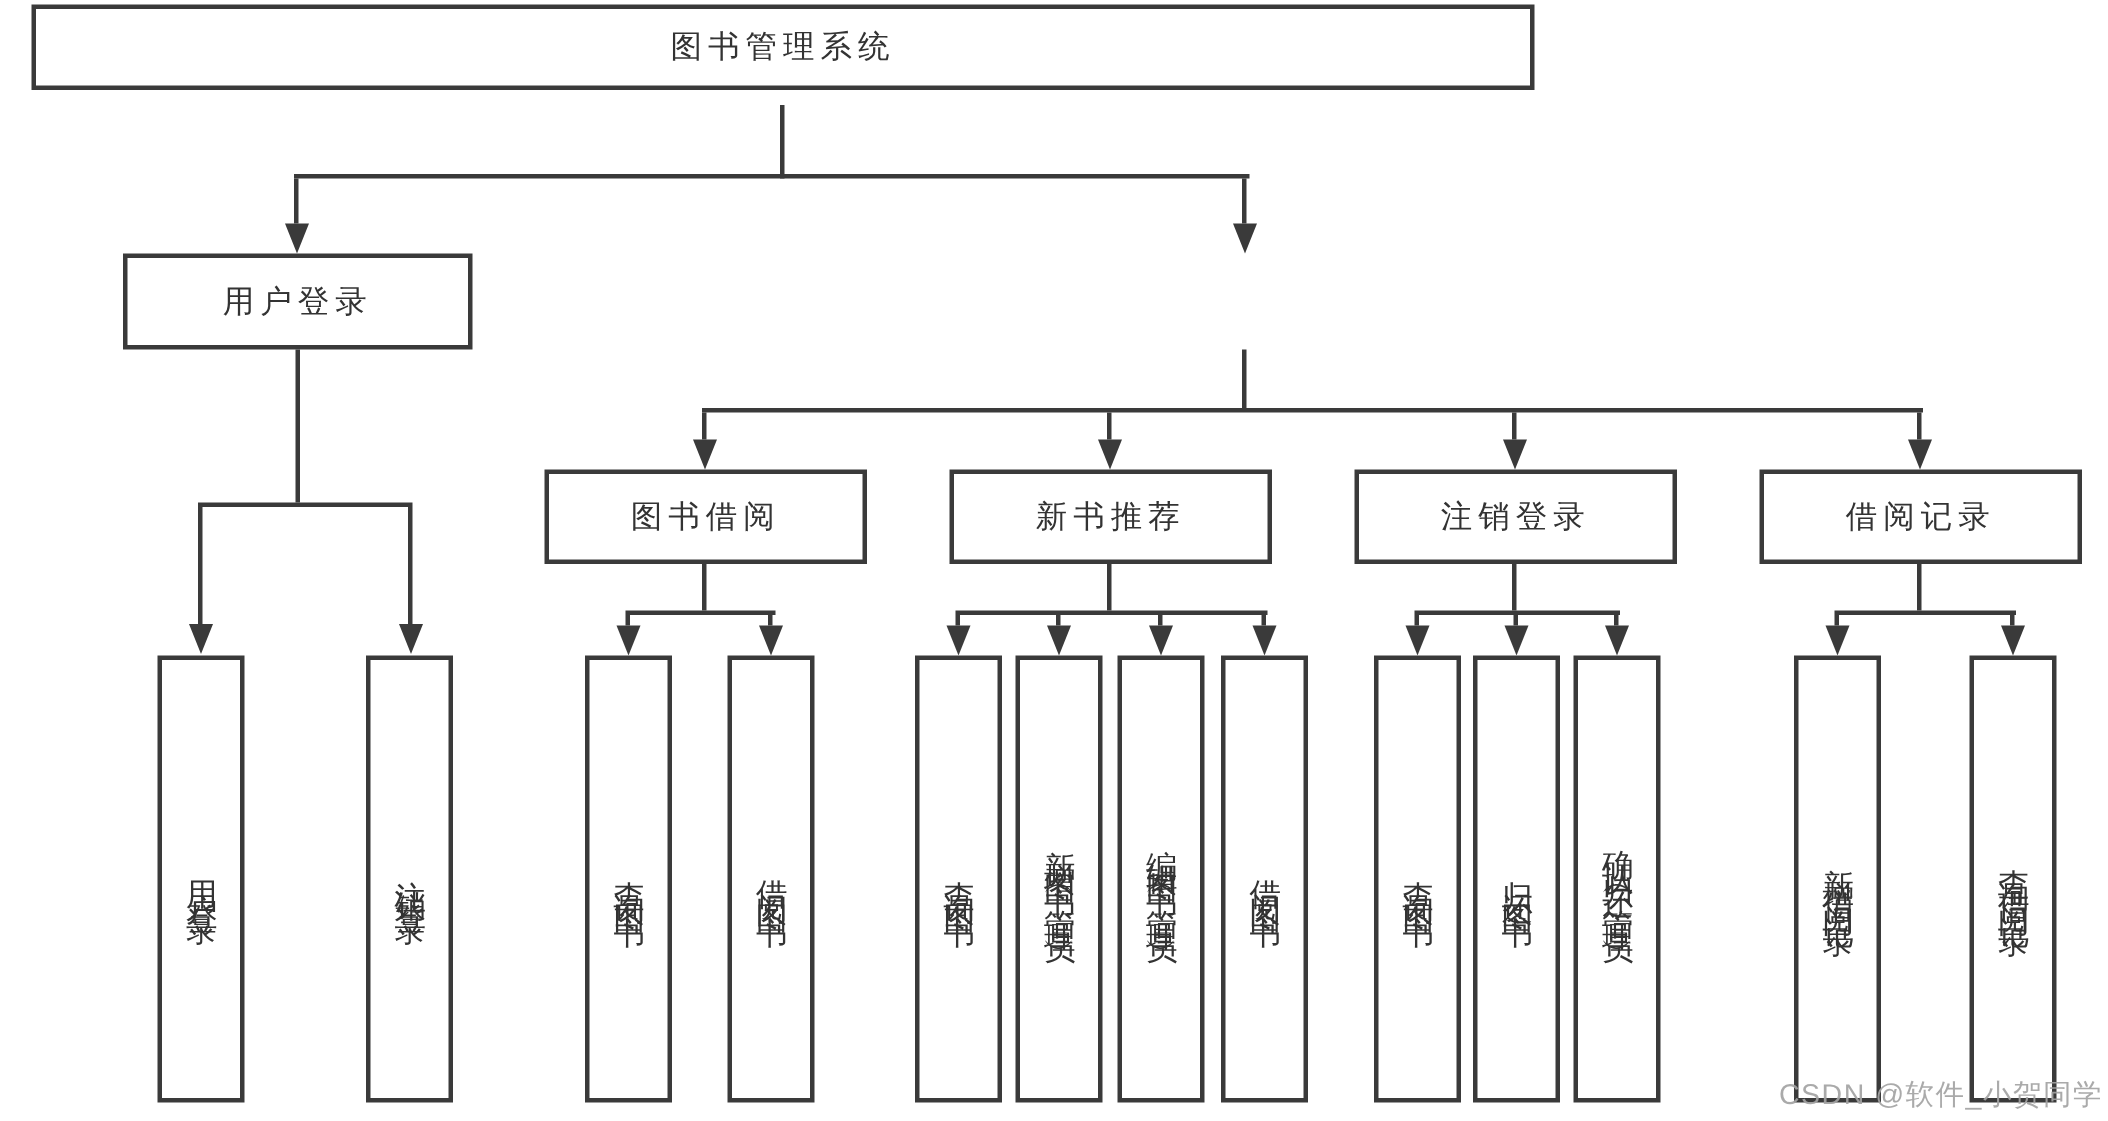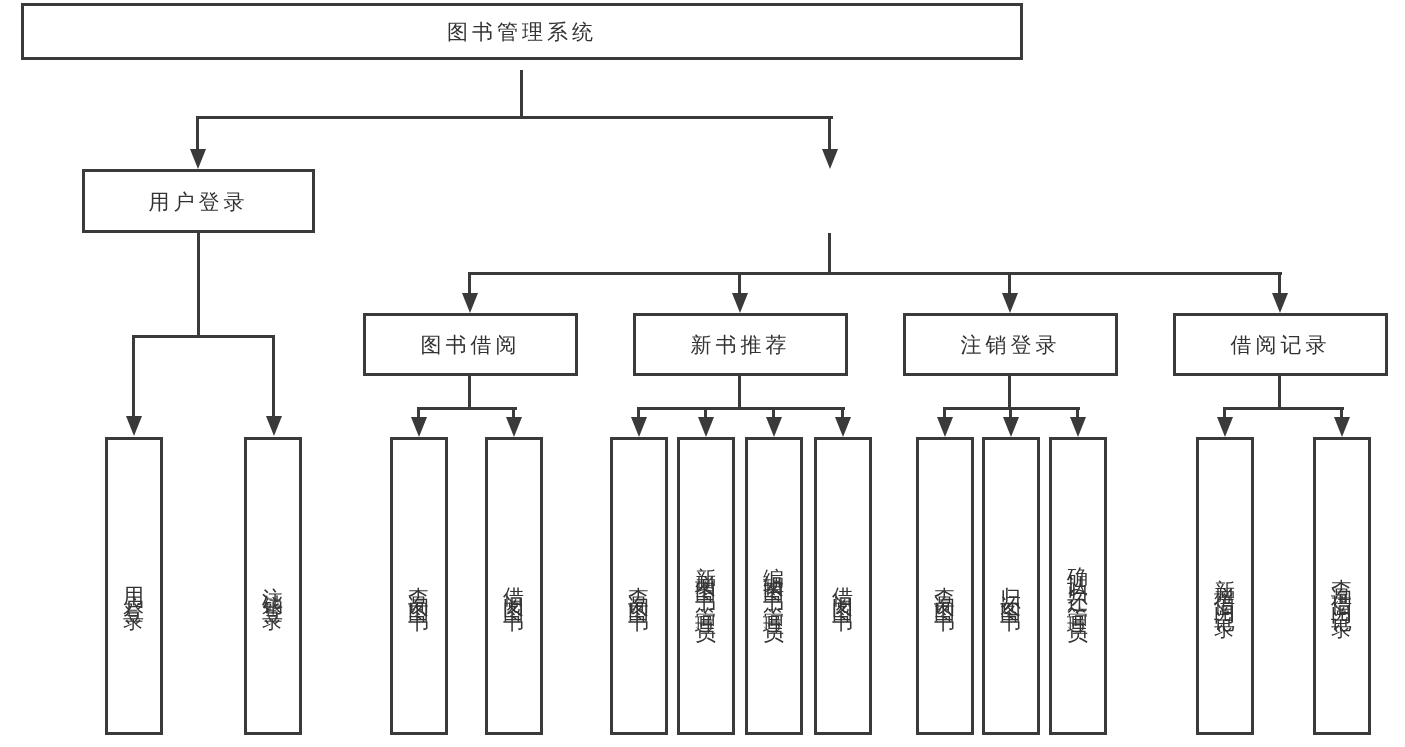--- a/index.html
+++ b/index.html
@@ -149,14 +149,15 @@
   <div class="ln" style="left:1076px;top:410px;width:3px;height:7px"></div>
   <div class="arr" style="left:1070px;top:417px"></div>
 
   <div class="ln" style="left:1278px;top:376px;width:3px;height:31px"></div>
   <div class="ln" style="left:1223px;top:407px;width:121px;height:3px"></div>
   <div class="ln" style="left:1223px;top:410px;width:3px;height:7px"></div>
   <div class="arr" style="left:1217px;top:417px"></div>
   <div class="ln" style="left:1340px;top:410px;width:3px;height:7px"></div>
   <div class="arr" style="left:1334px;top:417px"></div>
 
+  <div class="watermark">CSDN @软件_小贺同学</div>
 
 </div>
 
 </body></html>

